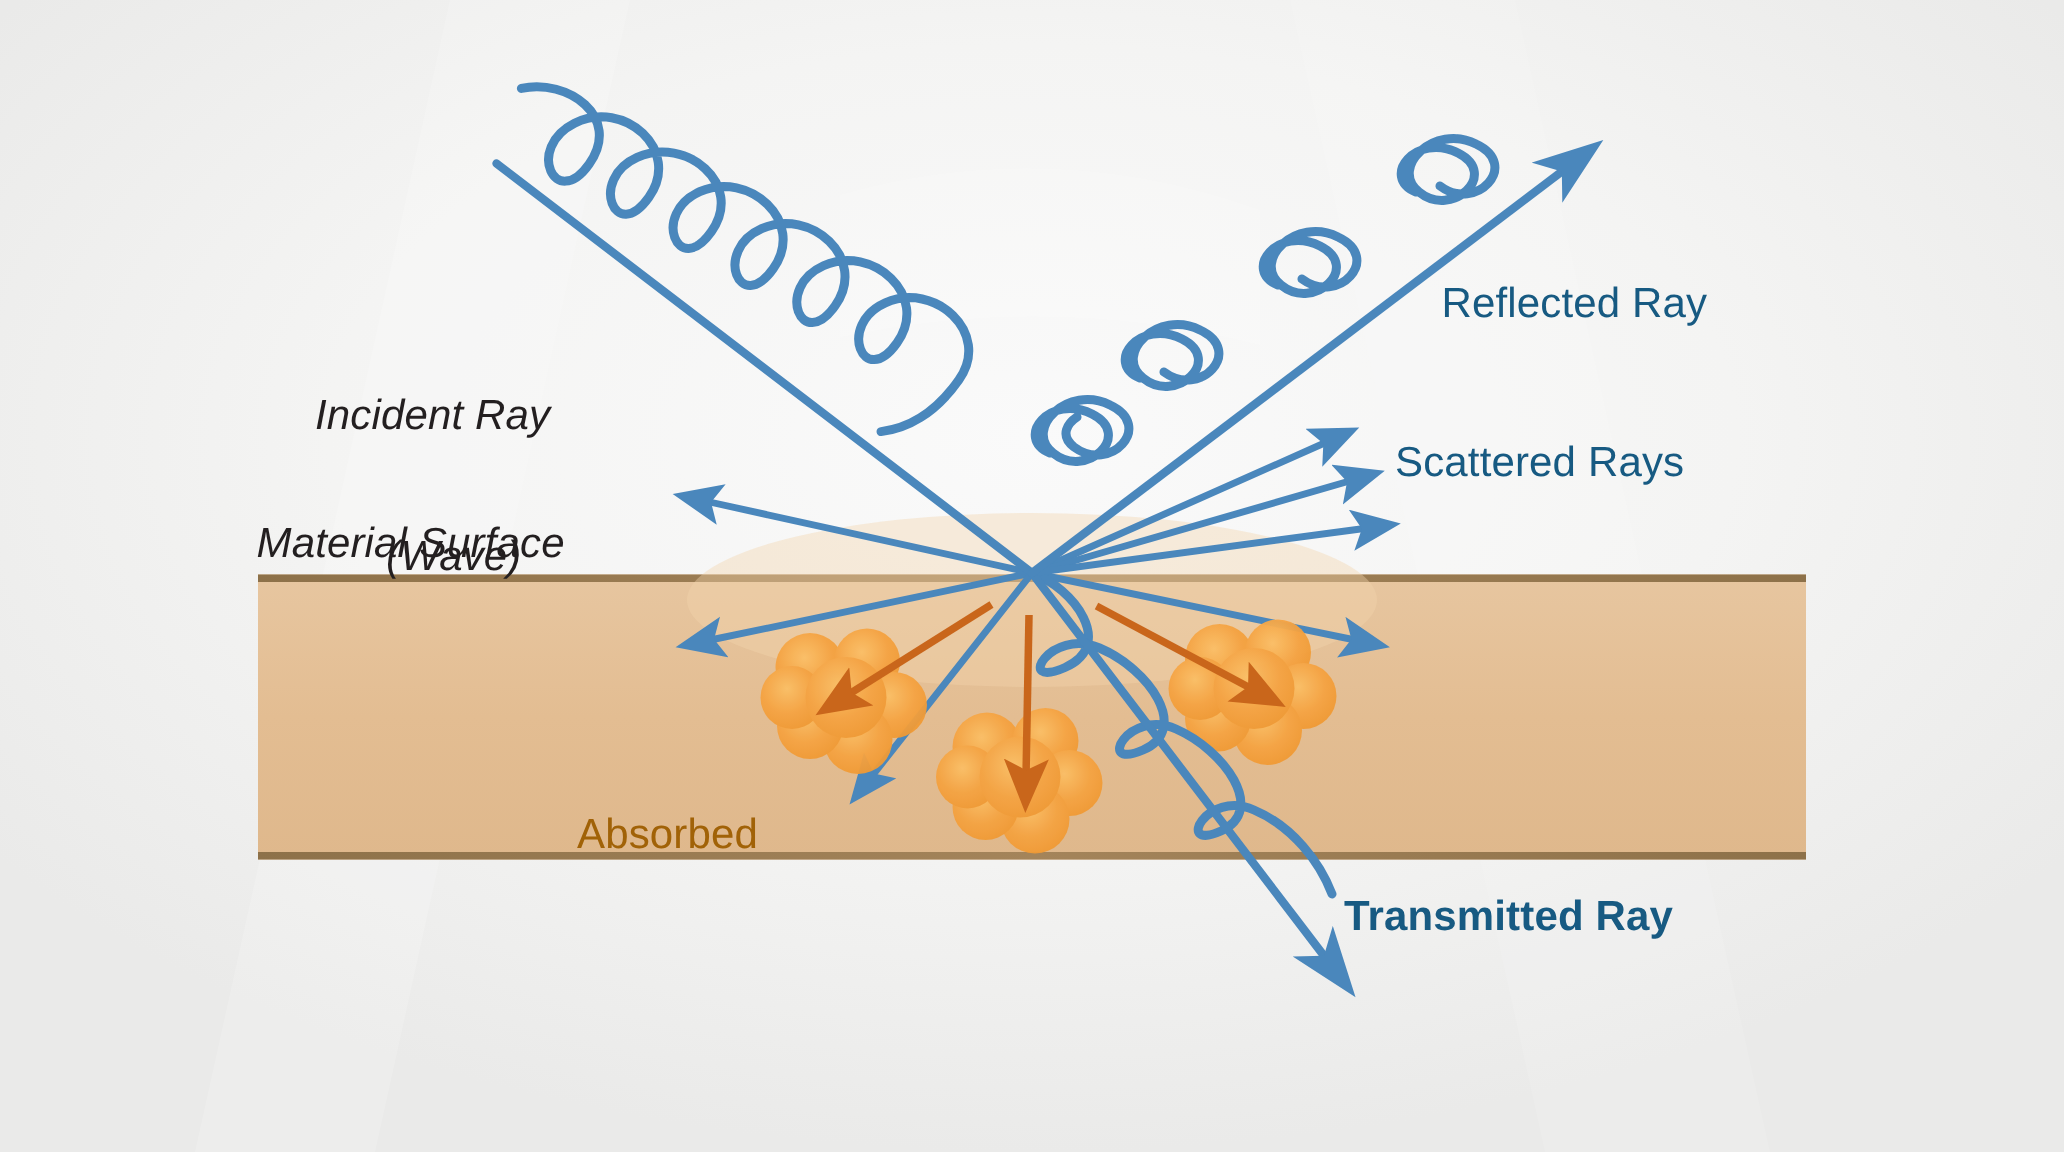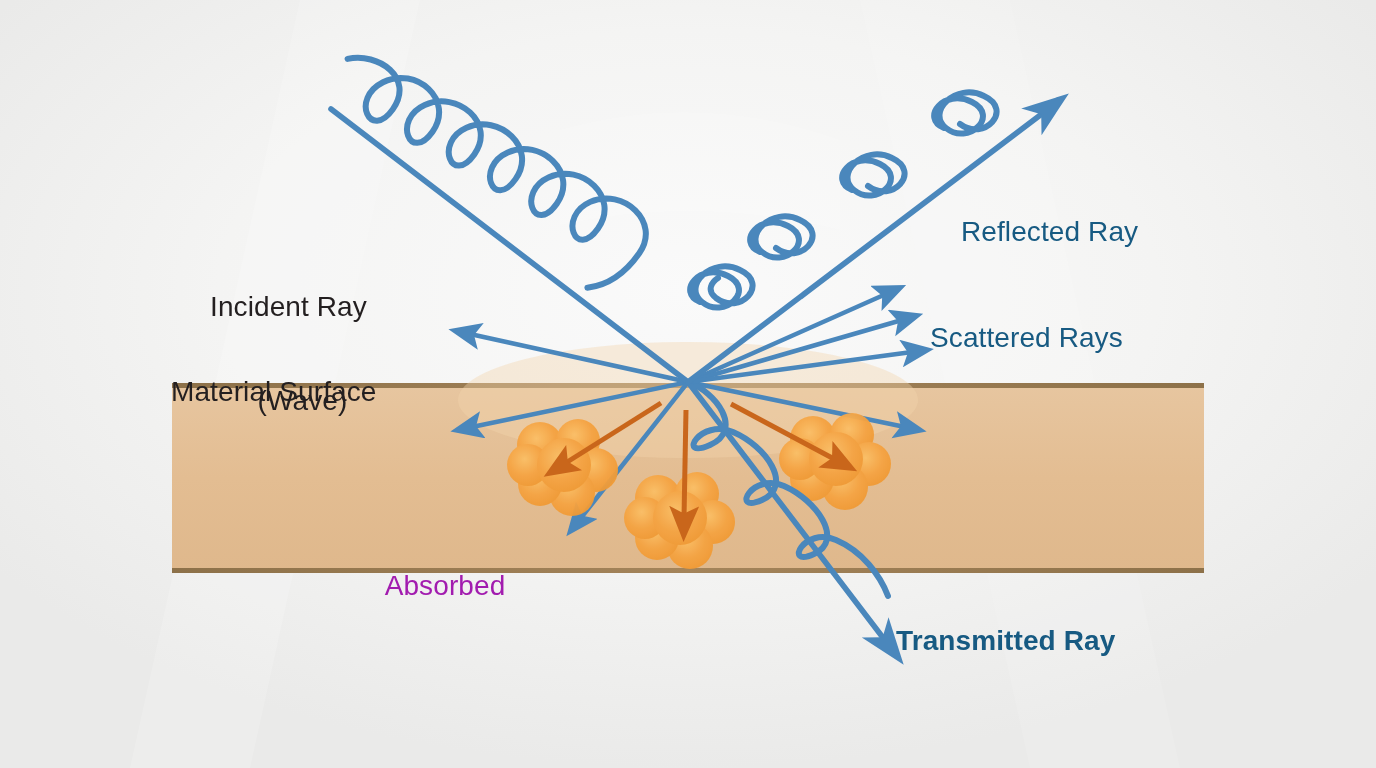--- a/index.html
+++ b/index.html
@@ -21,30 +21,30 @@
     left: 0;
     width: 1376px;
     height: 768px;
     display: block;
   }
   .lbl {
     position: absolute;
     white-space: pre;
     line-height: 1.12;
     letter-spacing: 0.1px;
-    margin-top: 30px;
   }
   .lbl-dark {
     color: #231f20;
+    font-style: italic;
   }
   .lbl-blue {
     color: #175a82;
   }
   .lbl-brown {
-    color: #a21caf;
+    color: #a16207;
   }
 </style>
 </head>
 <body>
 
 <div id="stage">
 
   <svg viewBox="0 0 1376 768" xmlns="http://www.w3.org/2000/svg">
     <defs>
       <radialGradient id="bgGlow" cx="50%" cy="38%" r="62%">

